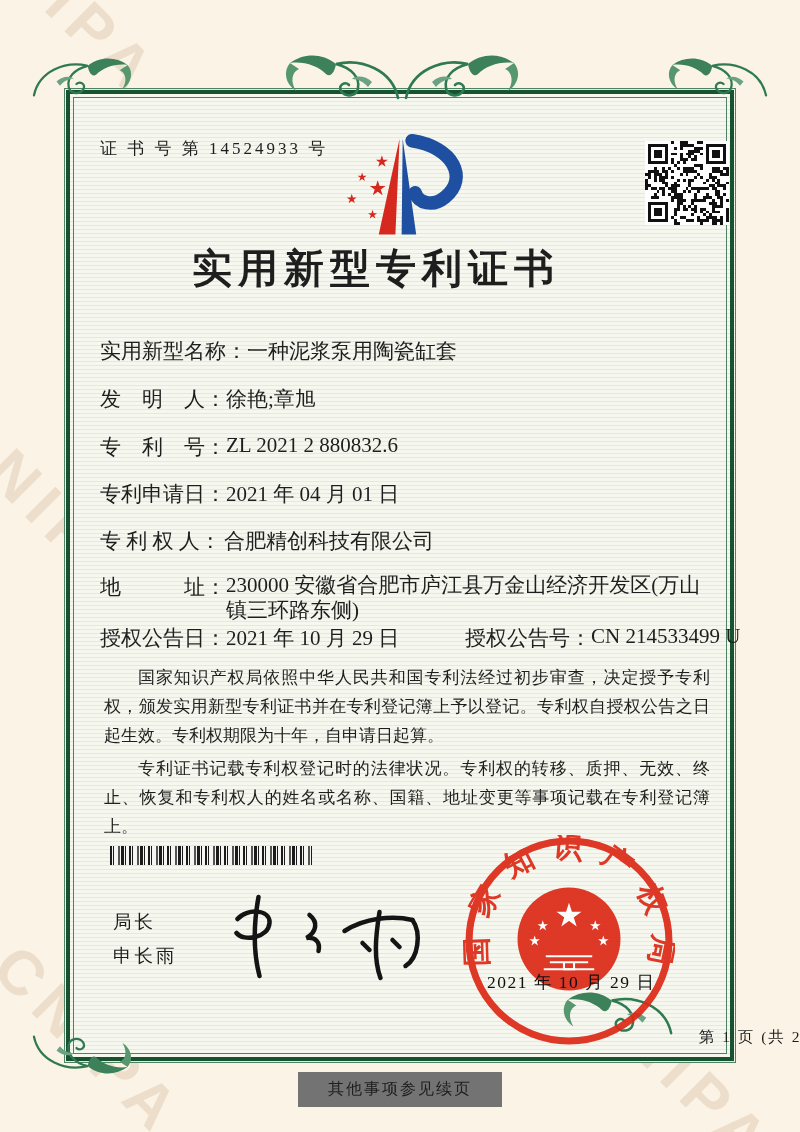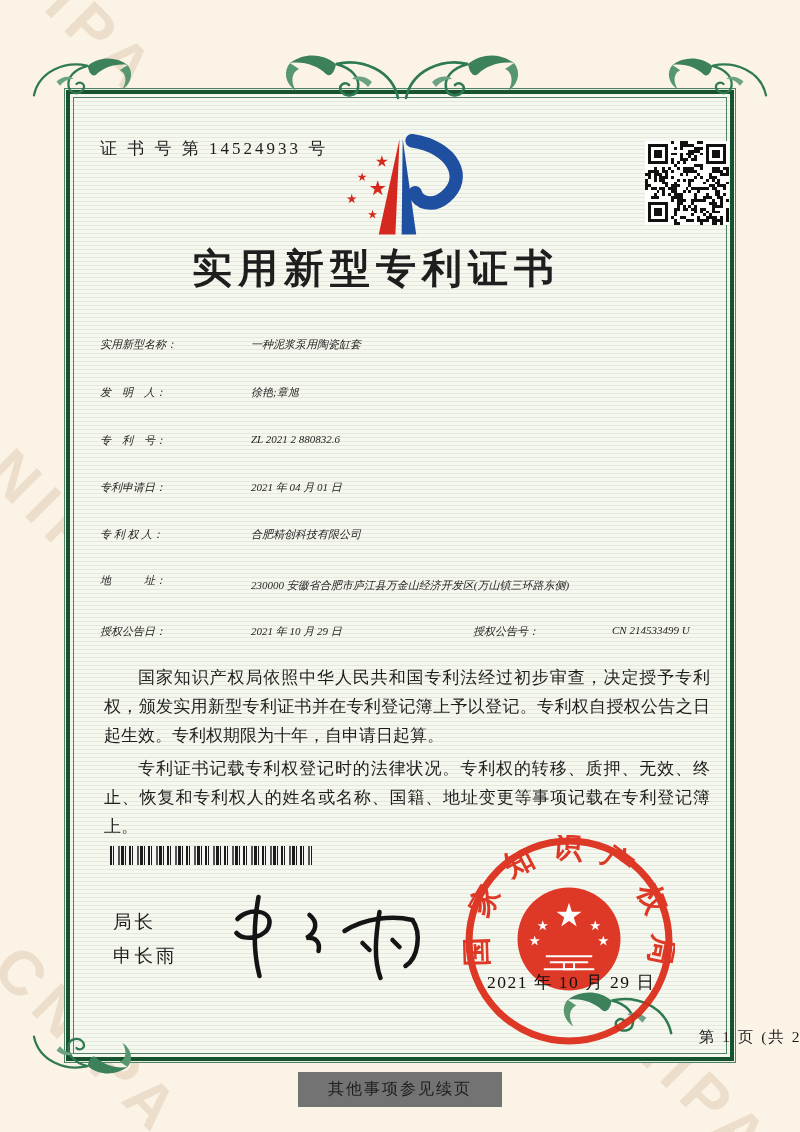--- a/index.html
+++ b/index.html
@@ -26,28 +26,28 @@
   
   .orn{position:absolute;z-index:3;pointer-events:none;}
   
   .cert-no{position:absolute;left:100px;top:137px;font-size:17px;letter-spacing:3px;z-index:4;}
   .logo{position:absolute;left:333px;top:130px;width:156px;height:110px;z-index:4;}
   .qr{position:absolute;left:645px;top:141px;width:84px;height:84px;z-index:4;background:#fdfdfb;}
   .title{
     position:absolute;left:64px;top:241px;width:624px;text-align:center;
     font-size:40px;font-weight:700;letter-spacing:6px;z-index:4;
   }
-  .field{position:absolute;left:100px;display:flex;font-size:11px;z-index:4;font-style:italic;}
+  .field{position:absolute;left:100px;display:flex;font-size:21px;z-index:4;}
   .field .lbl{flex:0 0 124px;white-space:nowrap;}
-  .field .val{white-space:pre-wrap;margin-left:27px;}
+  .field .val{white-space:pre-wrap;}
   .f1{top:337px}.f2{top:385px}.f3{top:433px}.f4{top:480px}.f5{top:527px}
   .f6{top:573px}.f6 .val{width:478px;line-height:25px;}
   .f7{top:624px}
   .f8{top:624px;left:465px;}
-  .f8 .lbl{flex:0 0 112px;margin-left:8px;}
+  .f8 .lbl{flex:0 0 112px;}
   .paras{position:absolute;left:100px;top:659px;width:614px;font-size:17px;line-height:29px;z-index:4;}
   .paras p{margin:4px;text-indent:2em;text-align:justify;}
   .barcode{
     position:absolute;left:110px;top:846px;width:202px;height:19px;z-index:4;
     background:repeating-linear-gradient(90deg,
       #1b1b1b 0 2px,#f5f5f2 2px 3px,#1b1b1b 3px 4px,#f5f5f2 4px 8px,
       #555 8px 10px,#f5f5f2 10px 11px,#1b1b1b 11px 14px,#f5f5f2 14px 15px,
       #1b1b1b 15px 16px,#f5f5f2 16px 19px);
   }
   .signer{position:absolute;left:113px;top:905px;font-size:18.5px;line-height:34px;z-index:4;letter-spacing:3px;}

